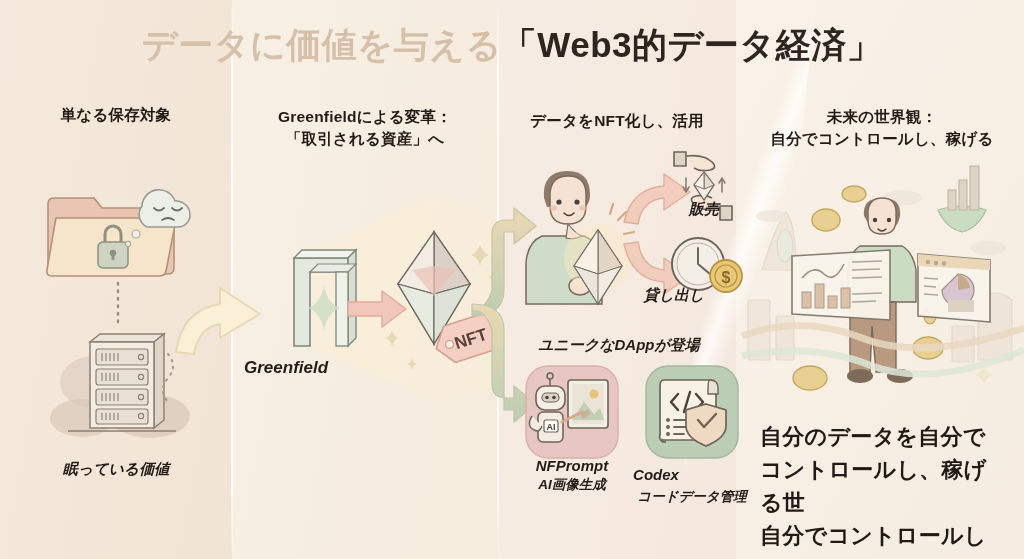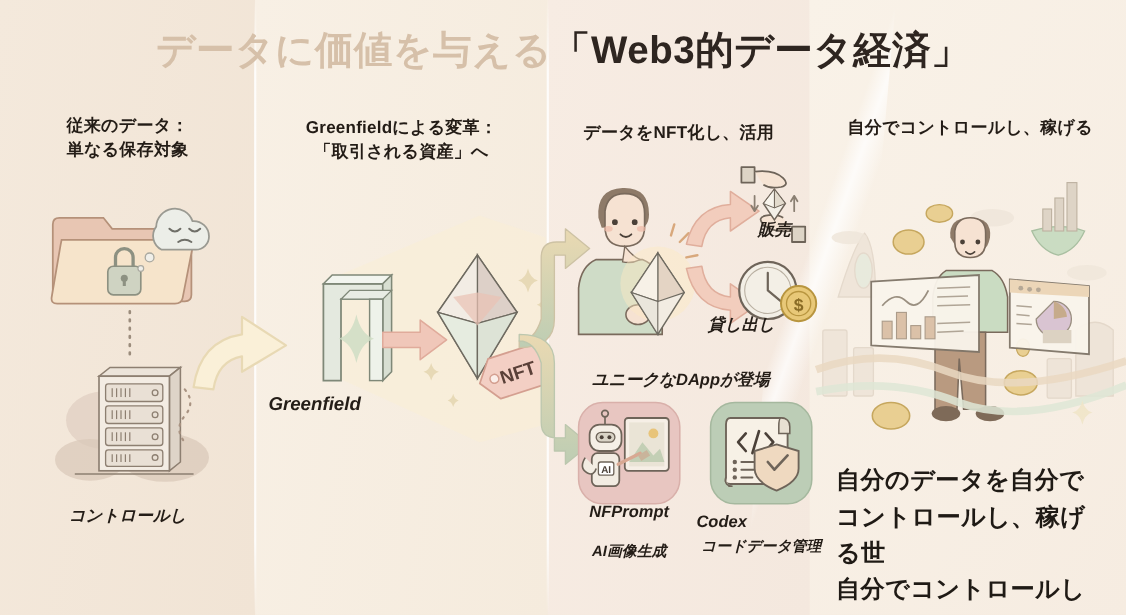--- a/index.html
+++ b/index.html
@@ -54,21 +54,20 @@
   <div class="panel p4"></div>
   <div class="pdiv" style="left:231px"></div>
   <div class="pdiv" style="left:497px"></div>
   <div class="diag"></div>
 
   <div class="title">
     <span class="soft">データに価値を与える</span><span class="hard">「Web3的データ経済」</span>
   </div>
 
   <div class="hdr" style="left:8px;top:104px;width:216px">
-    <span class="l">従来のデータ：</span>
     <span class="l">単なる保存対象</span>
   </div>
 
   <div class="art" style="left:36px;top:172px">
     <svg width="170" height="120" viewBox="0 0 170 120">
 
       <path d="M18 26 L58 26 L66 36 L132 36 Q138 36 138 42 L138 96 Q138 102 132 102 L18 102 Q12 102 12 96 L12 32 Q12 26 18 26 Z" fill="#e8c6b3" stroke="#b59179" stroke-width="1.6"></path>
 
       <path d="M20 46 L134 46 Q141 46 139 53 L130 99 Q129 104 123 104 L16 104 Q10 104 11 98 L19 51 Q20 46 20 46 Z" fill="#f6e4cb" stroke="#b59179" stroke-width="1.6"></path>
 
@@ -138,21 +137,21 @@
             <circle cx="99" cy="57" r="2.6"></circle>
           <circle cx="99" cy="77" r="2.6"></circle>
             <circle cx="99" cy="96" r="2.6"></circle>
         </g>
         <line x1="26" y1="111" x2="134" y2="111" stroke="#8d7f71" stroke-width="1.4"></line>
       </g>
       <path d="M126 34 q10 12 0 24 q-10 12 0 24" fill="none" stroke="#a99382" stroke-width="2" stroke-dasharray="1.5 5.5" stroke-linecap="round"></path>
     </svg>
   </div>
 
-  <div class="cap label-md" style="left:8px;top:460px;width:216px">コントロールし</div>
+  <div class="cap label-md" style="left:8px;top:460px;width:216px">眠っている価値</div>
 
   <div class="art" style="left:168px;top:276px">
     <svg width="110" height="80" viewBox="0 0 110 80">
       <path d="M8 76 Q14 34 52 28 L52 12 L92 38 L52 62 L52 48 Q30 52 26 78 Z" fill="#faf0d8" stroke="#e8d9b4" stroke-width="2" stroke-linejoin="round"></path>
     </svg>
   </div>
 
   <div class="hdr" style="left:240px;top:106px;width:250px">
     <span class="l">Greenfieldによる変革：</span>
     <span class="l">「取引される資産」へ</span>
@@ -326,21 +325,21 @@
         <rect x="14" y="48" width="25" height="30" rx="5" fill="#f2ece2" stroke="#6e6459" stroke-width="1.6"></rect>
         <rect x="20" y="56" width="14" height="12" rx="2" fill="#fff" stroke="#6e6459" stroke-width="1.2"></rect>
         <text x="27" y="66" font-family="'Liberation Sans',sans-serif" font-size="9" font-weight="700" fill="#4a4038" text-anchor="middle">AI</text>
         <path d="M38 58 L58 48" stroke="#d8a892" stroke-width="3" stroke-linecap="round"></path>
         <path d="M56 50 l8 -5 l3 5 l-8 5 z" fill="#c9b49b"></path>
         <path d="M8 52 q-6 10 2 14 q6 3 8 -4" fill="#f2ece2" stroke="#6e6459" stroke-width="1.5"></path>
       </g>
     </svg>
   </div>
   <div class="cap label-md" style="left:506px;top:457px;width:132px">NFPrompt</div>
-  <div class="cap label-sm" style="left:506px;top:492px;width:132px">AI画像生成</div>
+  <div class="cap label-sm" style="left:506px;top:476px;width:132px">AI画像生成</div>
 
   <div class="art" style="left:644px;top:364px">
     <svg width="96" height="96" viewBox="0 0 96 96">
       <rect x="2" y="2" width="92" height="92" rx="22" fill="#bccdb6" stroke="#a5b89e" stroke-width="1.4"></rect>
       <g>
         <path d="M20 16 L66 16 Q72 16 72 22 L72 70 Q72 76 66 76 L20 76 Q14 76 16 70 L16 22 Q16 16 20 16 Z" fill="#f7f1e6" stroke="#6e6459" stroke-width="1.7"></path>
         <path d="M66 16 Q74 16 74 24 L74 30 L64 30 L64 24 Q64 16 66 16 Z" fill="#e8e0d2" stroke="#6e6459" stroke-width="1.4"></path>
         <path d="M16 70 Q14 78 22 78 L18 78" fill="#e8e0d2" stroke="#6e6459" stroke-width="1.3"></path>
         <g stroke="#4a4038" stroke-width="2.4" fill="none" stroke-linecap="round" stroke-linejoin="round">
           <path d="M34 30 L27 38 L34 46"></path>
@@ -359,20 +358,21 @@
         </g>
         <path d="M62 46 L82 52 L82 68 Q82 80 62 88 Q42 80 42 68 L42 52 Z" transform="translate(0,-6) scale(1)" fill="#efd9c0" stroke="#6e6459" stroke-width="1.7"></path>
         <path d="M54 56 L60 63 L72 50" fill="none" stroke="#6e6459" stroke-width="2.4" stroke-linecap="round" stroke-linejoin="round"></path>
       </g>
     </svg>
   </div>
   <div class="cap label-md" style="left:592px;top:466px;width:128px">Codex</div>
   <div class="cap label-sm" style="left:620px;top:488px;width:144px">コードデータ管理</div>
 
   <div class="hdr" style="left:744px;top:106px;width:276px">
+    <span class="l">未来の世界観：</span>
     <span class="l">自分でコントロールし、稼げる</span>
   </div>
 
   <div class="art" style="left:742px;top:150px">
     <svg width="282" height="262" viewBox="0 0 282 262">
 
       <g opacity=".55" fill="#e8ddd0" stroke="#d5c7b7" stroke-width="1.2">
         <path d="M20 120 q14 -46 24 -58 q10 12 10 58 z"></path>
         <rect x="6" y="150" width="22" height="60" rx="2"></rect>
         <rect x="34" y="166" width="18" height="44" rx="2"></rect>

